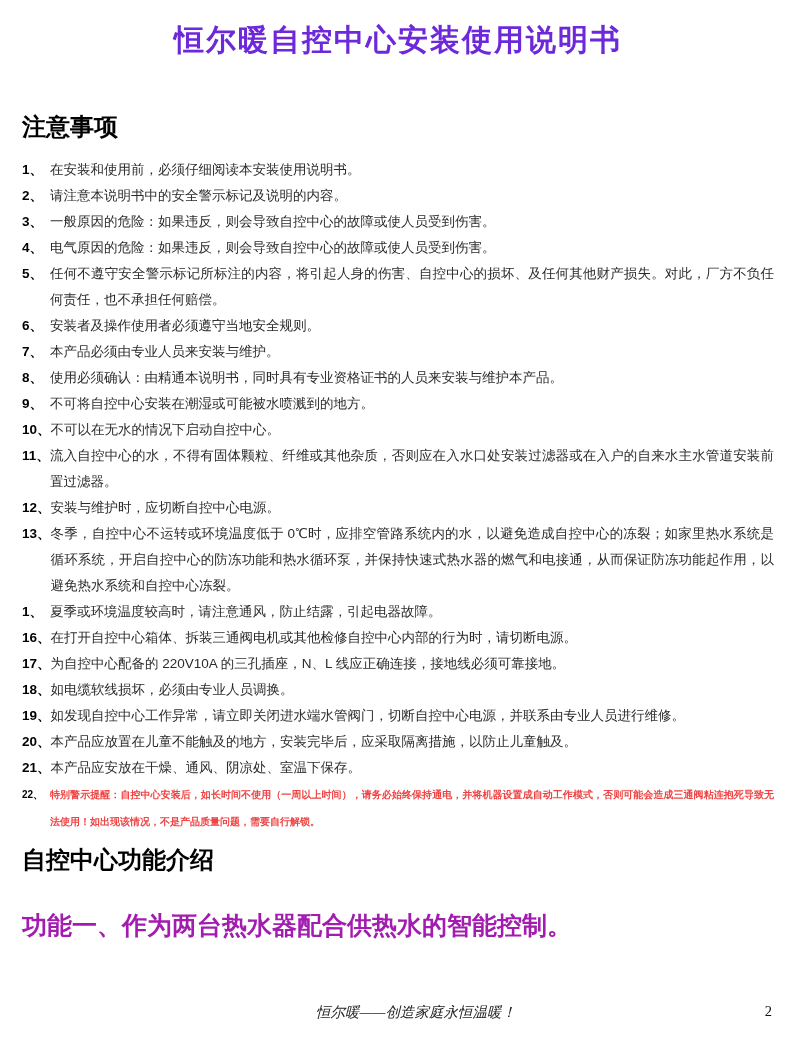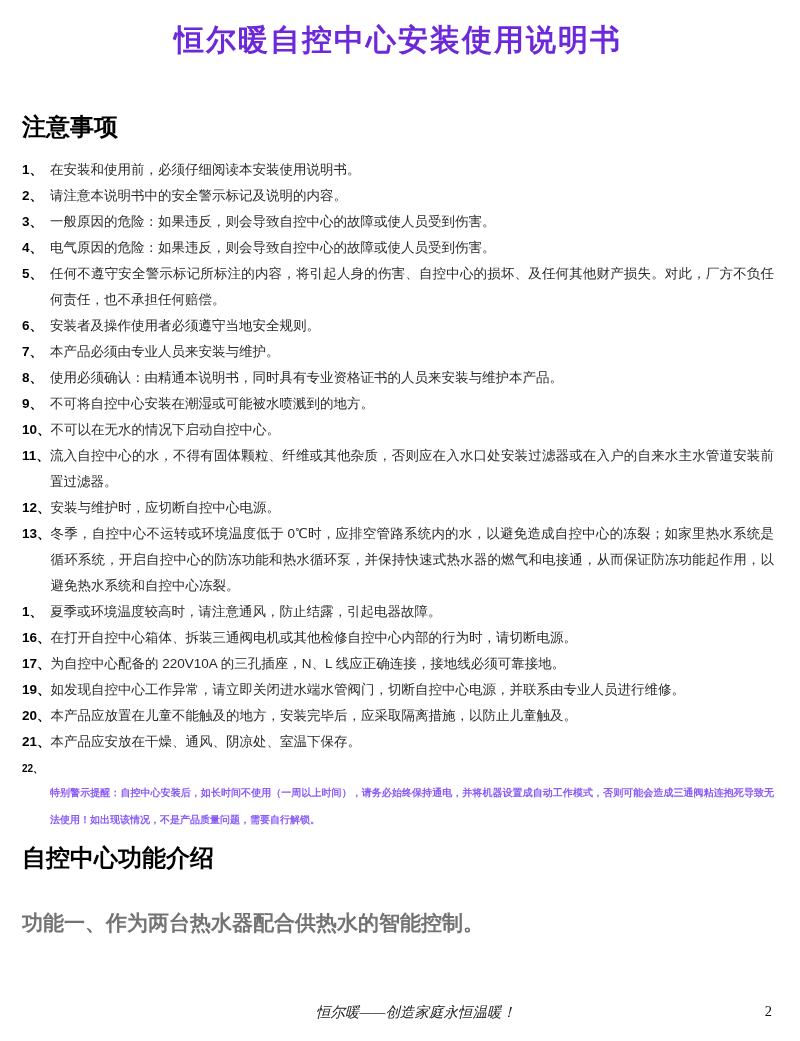--- a/index.html
+++ b/index.html
@@ -33,23 +33,23 @@
   h2.section-heading {
     font-size: 24px;
     font-weight: 700;
     color: #000;
     margin: 0;
     line-height: 30px;
   }
   h2.precautions-heading { margin-top: 52px; }
   h2.functions-heading   { margin-top: 10px; }
   h3.sub-heading {
-    font-size: 21px;
-    font-weight: 700;
-    color: #737373;
+    font-size: 25px;
+    font-weight: 700;
+    color: #a21caf;
     margin: 36px 0 0 0;
     line-height: 28px;
   }
   .list {
     margin-top: 15px;
   }
   .item {
     display: flex;
     font-size: 13.5px;
     line-height: 26px;
@@ -64,22 +64,21 @@
   .item .txt {
     flex: 1;
     text-align: justify;
   }
   .item.emph {
     font-size: 10px;
     line-height: 27px;
   }
   .item.emph .txt {
     font-weight: 700;
-    color: #8b5cf6;
-    margin-top: 24px;
+    color: #ef4444;
   }
   .footer {
     position: absolute;
     left: 0;
     right: 0;
     bottom: 16px;
     height: 22px;
     text-align: center;
     padding-left: 32px;
   }
@@ -166,20 +165,24 @@
       </div>
     <div class="item">
         <span class="num">16、</span>
         <span class="txt">在打开自控中心箱体、拆装三通阀电机或其他检修自控中心内部的行为时，请切断电源。</span>
       </div>
     <div class="item">
         <span class="num">17、</span>
         <span class="txt">为自控中心配备的 220V10A 的三孔插座，N、L 线应正确连接，接地线必须可靠接地。</span>
       </div>
     <div class="item">
+        <span class="num">18、</span>
+        <span class="txt">如电缆软线损坏，必须由专业人员调换。</span>
+      </div>
+    <div class="item">
         <span class="num">19、</span>
         <span class="txt">如发现自控中心工作异常，请立即关闭进水端水管阀门，切断自控中心电源，并联系由专业人员进行维修。</span>
       </div>
     <div class="item">
         <span class="num">20、</span>
         <span class="txt">本产品应放置在儿童不能触及的地方，安装完毕后，应采取隔离措施，以防止儿童触及。</span>
       </div>
     <div class="item">
         <span class="num">21、</span>
         <span class="txt">本产品应安放在干燥、通风、阴凉处、室温下保存。</span>

